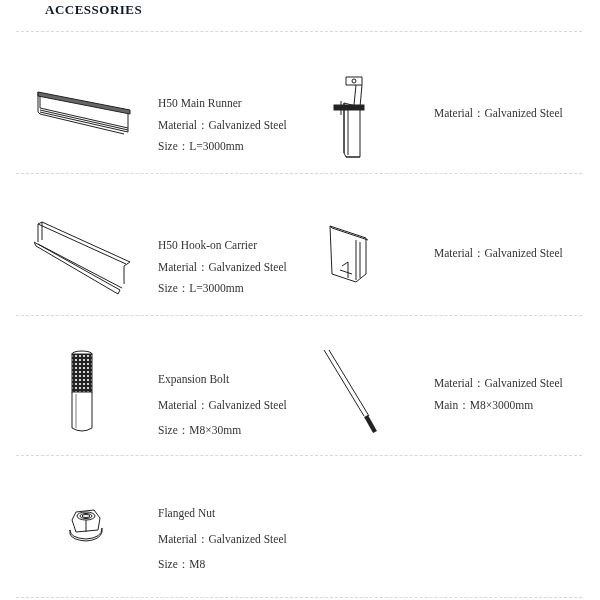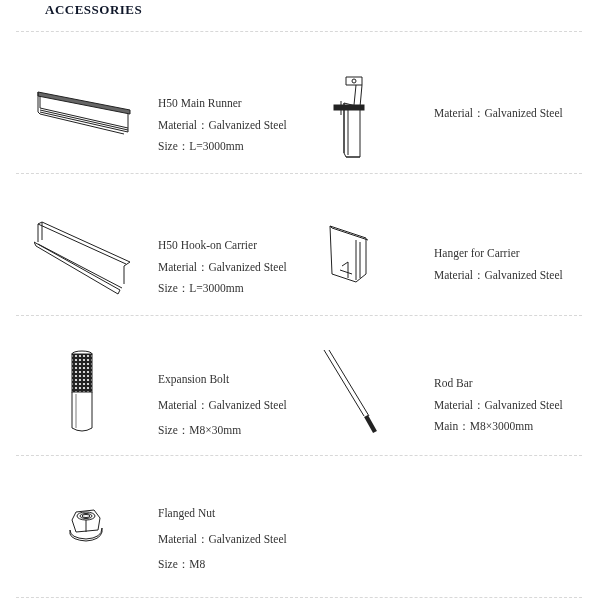--- a/index.html
+++ b/index.html
@@ -94,21 +94,20 @@
     <g fill="none" stroke="#222" stroke-width="1">
       <path d="M4 4 L40 16 L40 52 L30 60 L6 52 Z"></path>
       <path d="M4 4 L6 6 L42 18"></path>
       <path d="M30 18 L30 58"></path>
       <path d="M34 20 L34 56"></path>
       <path d="M16 44 L22 40 L22 56"></path>
       <path d="M14 48 L26 52"></path>
     </g>
   </svg>
   <div class="txt" style="left:428px;top:240px">
-    <div>Hanger for Carrier</div>
     <div>Material：Galvanized Steel</div>
   </div>
 </div>
 
 <div class="item">
   <svg class="img" style="left:70px;top:350px" width="24" height="84" viewBox="0 0 24 84">
     <defs>
       <pattern id="knurl" width="4" height="4" patternUnits="userSpaceOnUse">
         <rect width="4" height="4" fill="#222"></rect>
         <circle cx="2" cy="2" r="1.1" fill="#fff"></circle>
@@ -129,21 +128,20 @@
 
 <div class="item">
   <svg class="img" style="left:320px;top:348px" width="60" height="92" viewBox="0 0 60 92">
     <g stroke="#222" fill="none">
       <path d="M4 2 L44 68" stroke-width="1"></path>
       <path d="M9 2 L49 68" stroke-width="1"></path>
       <path d="M46 68 L55 84" stroke-width="4.5"></path>
     </g>
   </svg>
   <div class="txt" style="left:428px;top:370px">
-    <div>Rod Bar</div>
     <div>Material：Galvanized Steel</div>
     <div>Main：M8×3000mm</div>
   </div>
 </div>
 
 <div class="item">
   <svg class="img" style="left:68px;top:508px" width="36" height="34" viewBox="0 0 36 34">
     <g fill="none" stroke="#222" stroke-width="1">
       <path d="M8 4 L26 2 L32 10 L30 22 L8 24 L4 12 Z"></path>
       <ellipse cx="18" cy="8" rx="9" ry="4"></ellipse>

